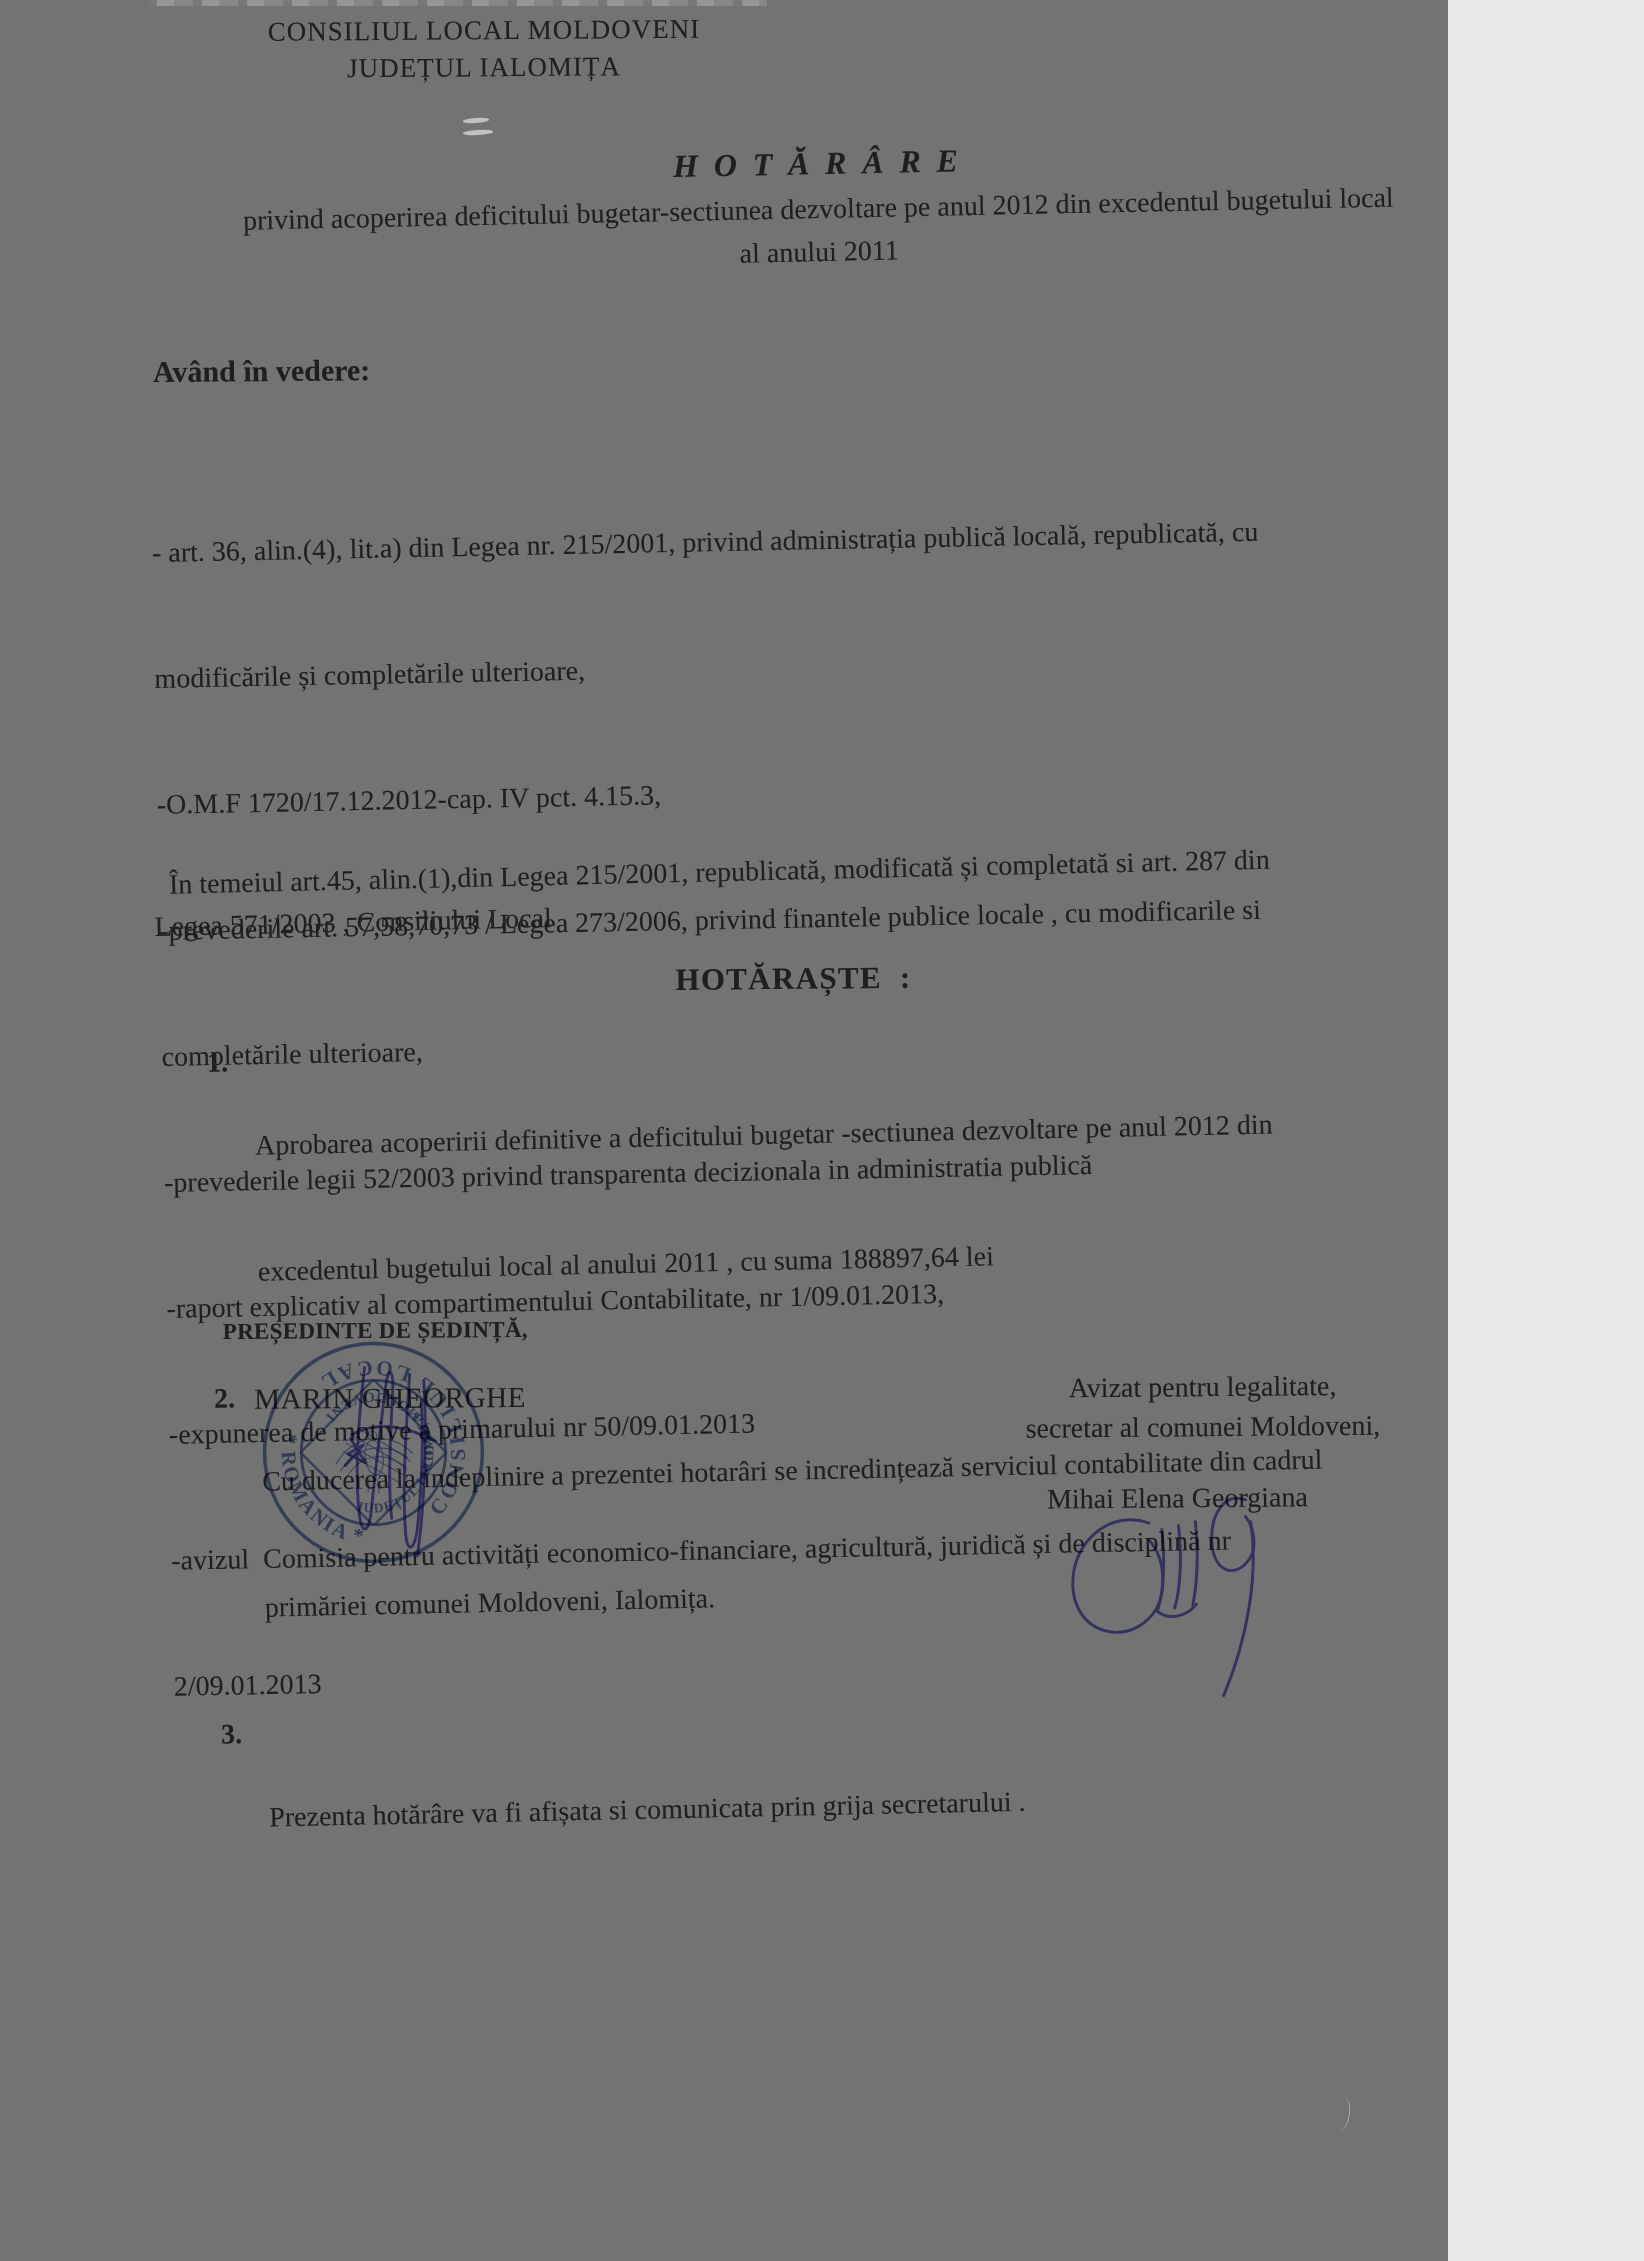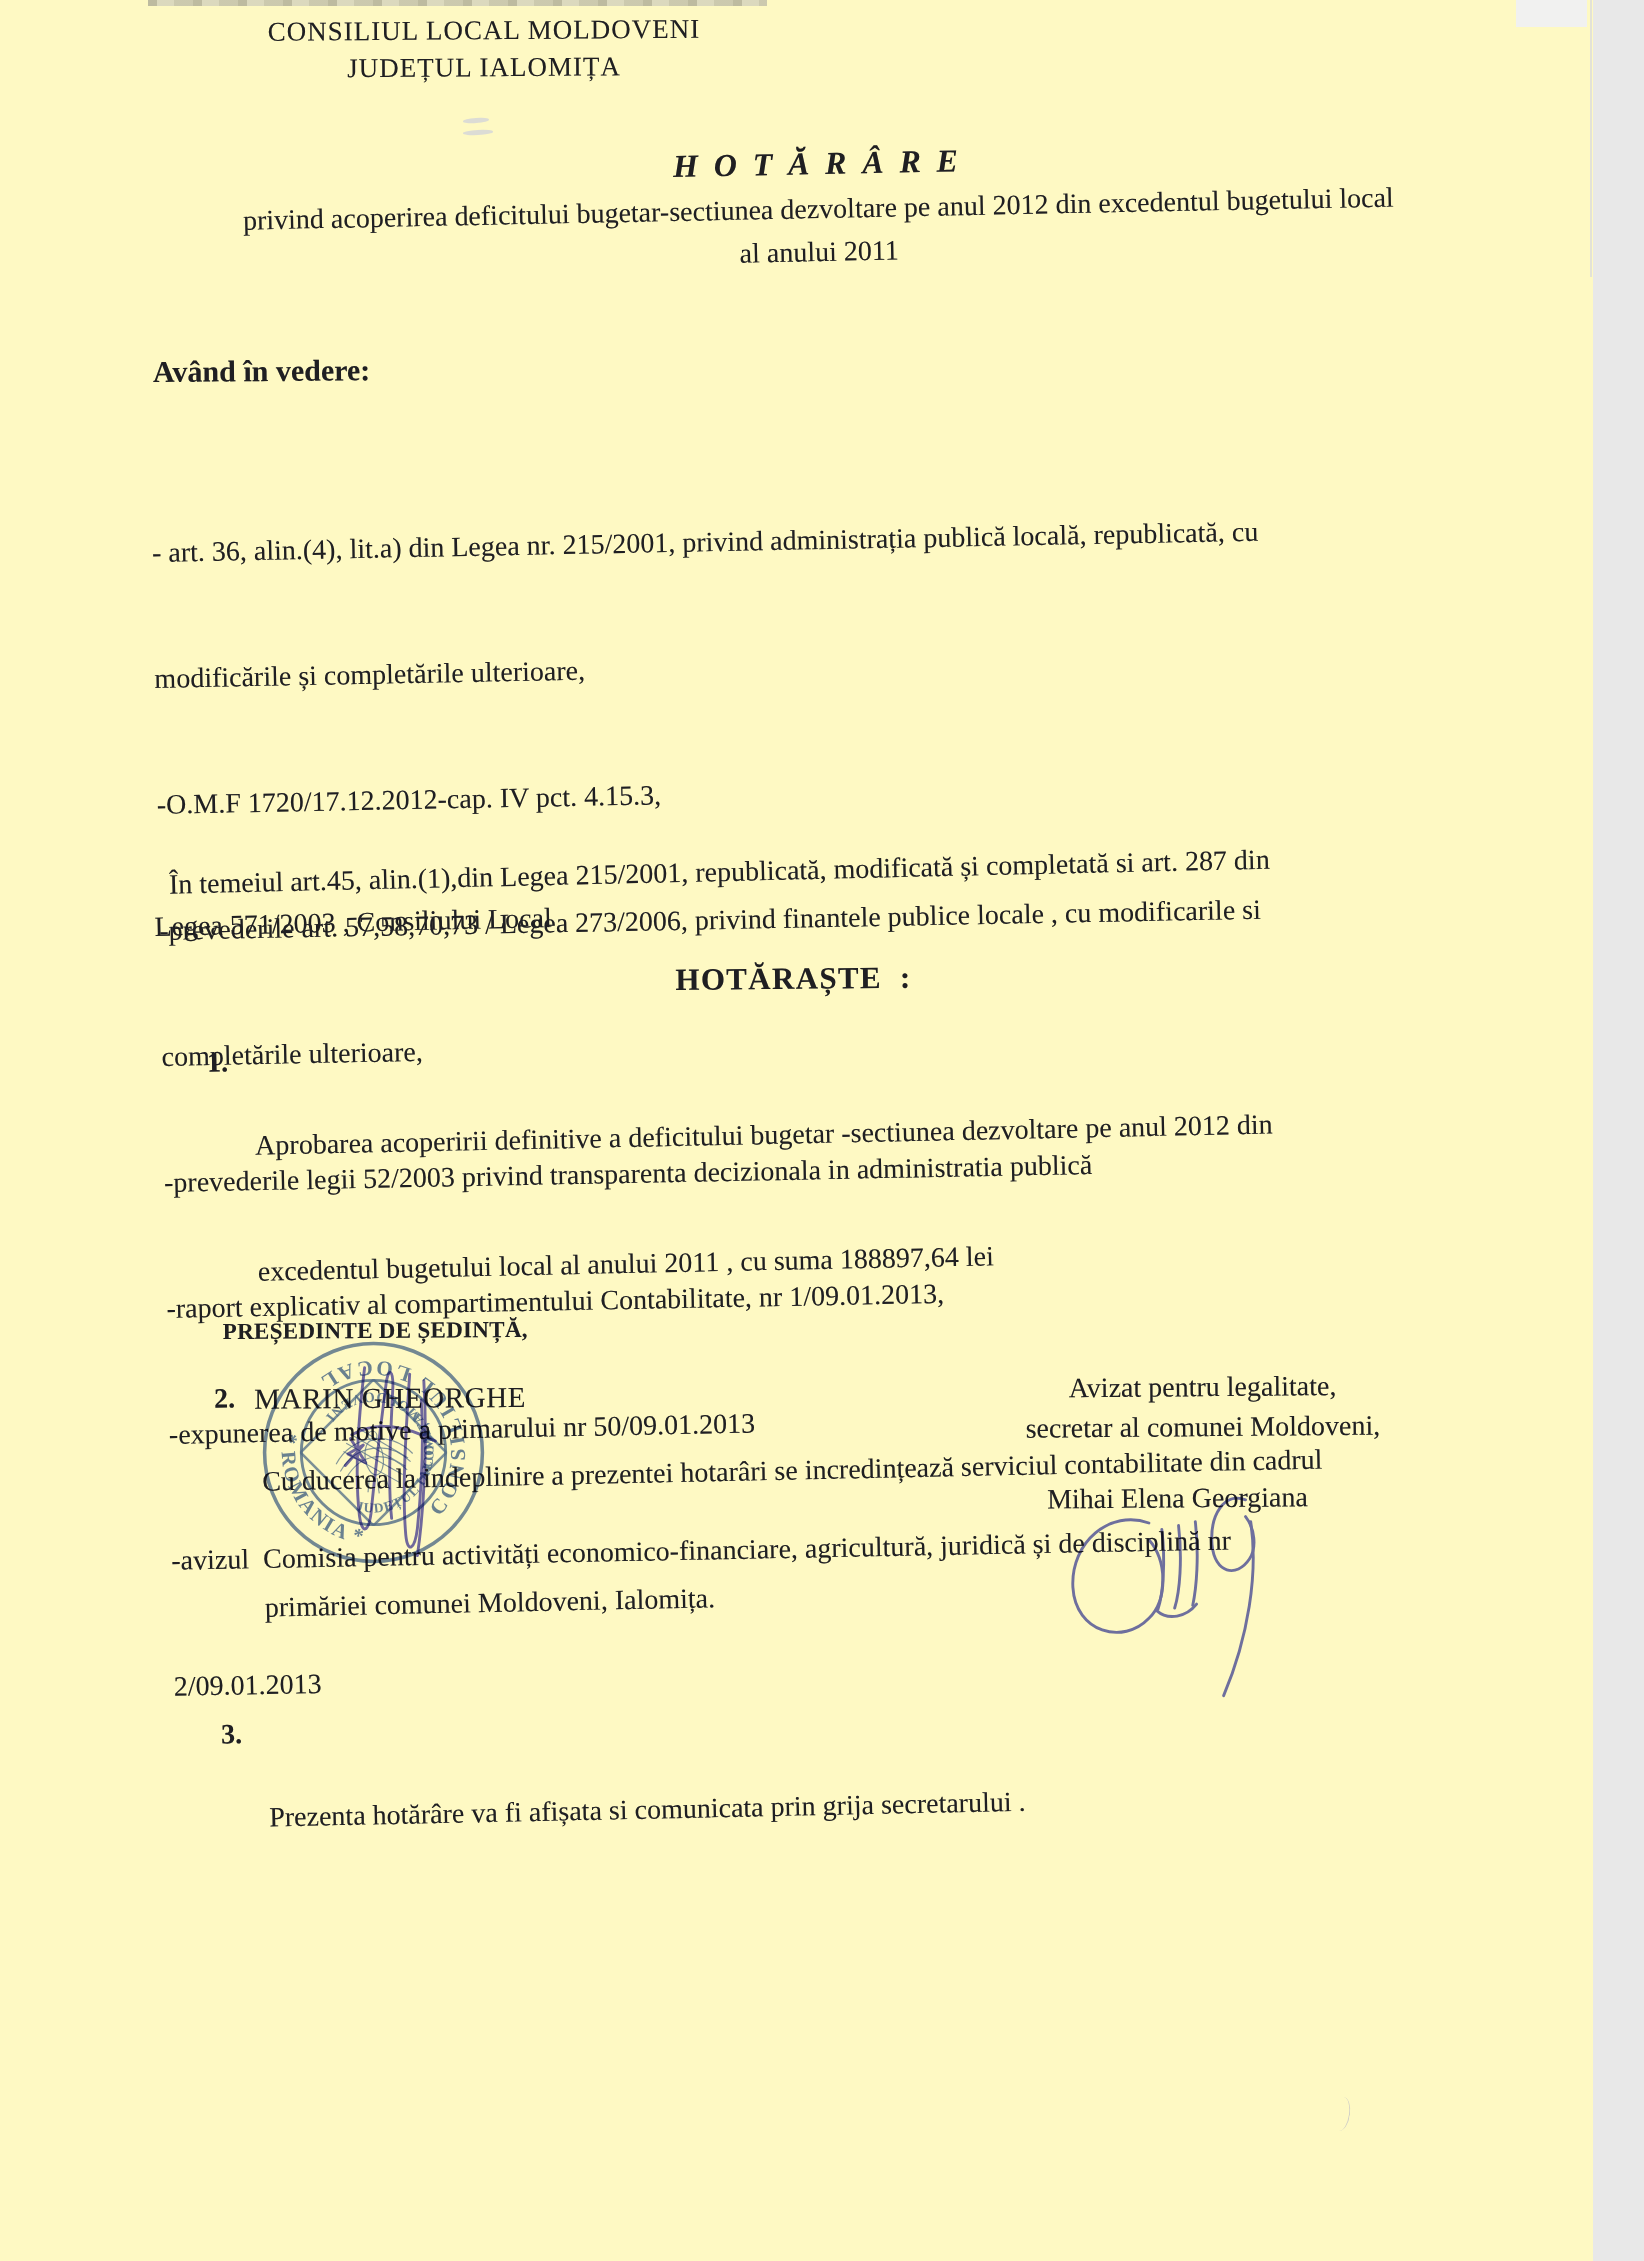--- a/index.html
+++ b/index.html
@@ -1,19 +1,19 @@
 <!DOCTYPE html>
 <html style="font-size:10.3px"><head>
 <meta charset="utf-8">
 <style>
   html,body{margin:0;padding:0;background:#e8e8e8;}
   .page{
     position:relative;
-    width:1593px;height:2261px;
-    background:#fef9c3;
+    width:1448px;height:2261px;
+    background:#737373;
     overflow:hidden;
     font-family:"Liberation Serif", serif;
     color:#1f1f22;
   }
   .page *{box-sizing:border-box;}
   .txt{ text-shadow:0 0 0.6px rgba(40,40,45,.35); }
   .abs{ position:absolute; }
 
   
   .header{ left:229px; top:14px; width:510px; text-align:center;

